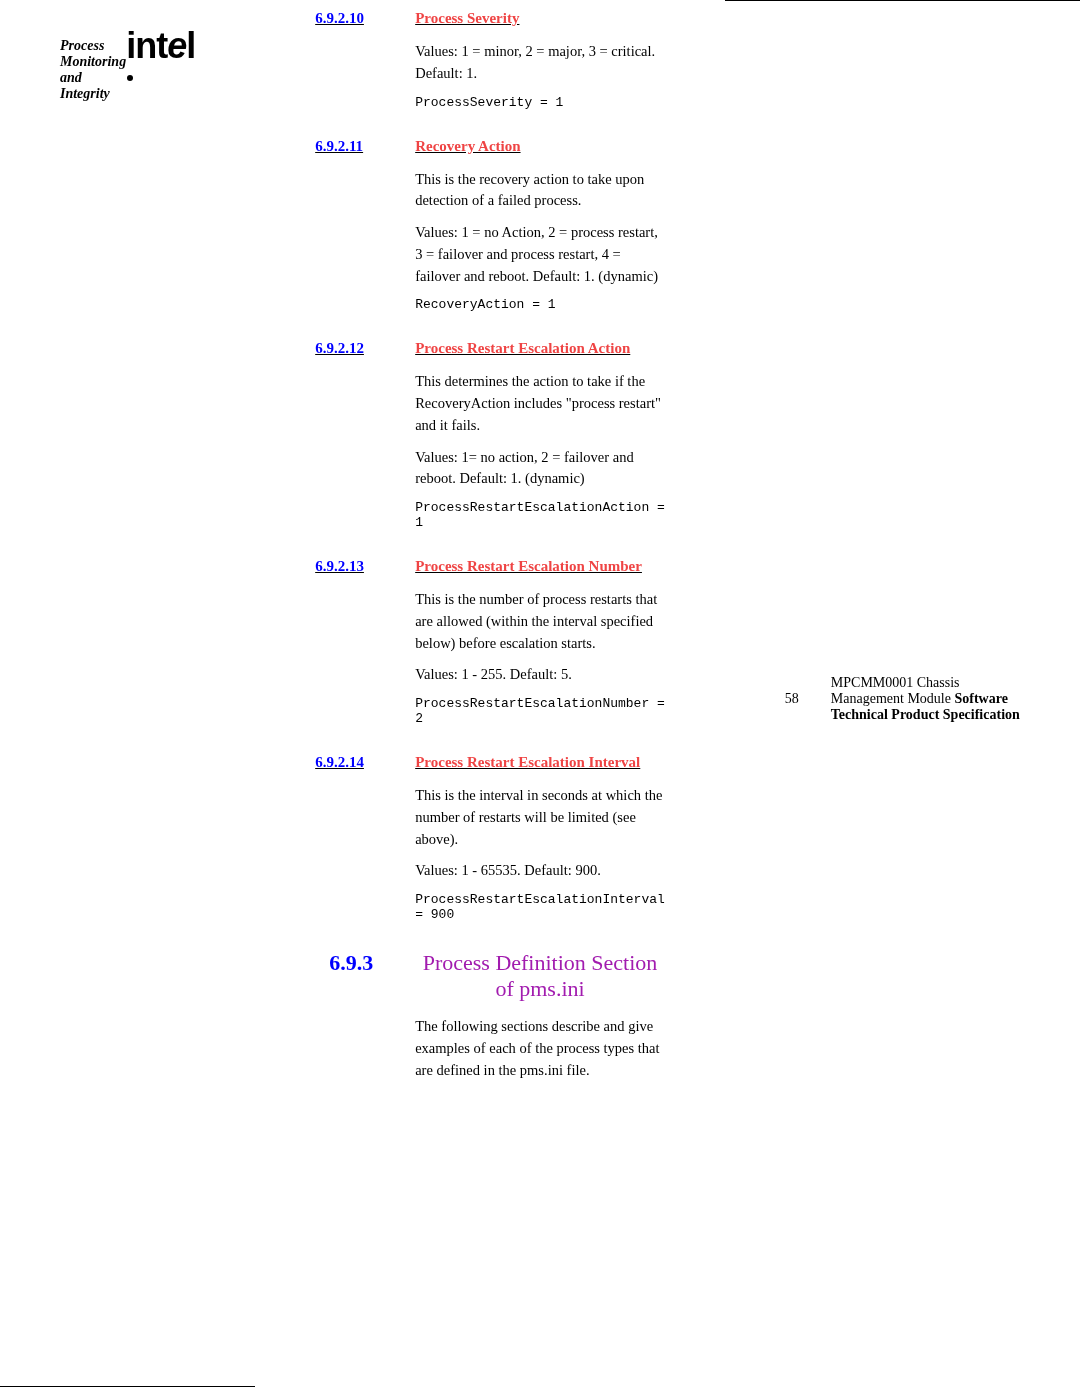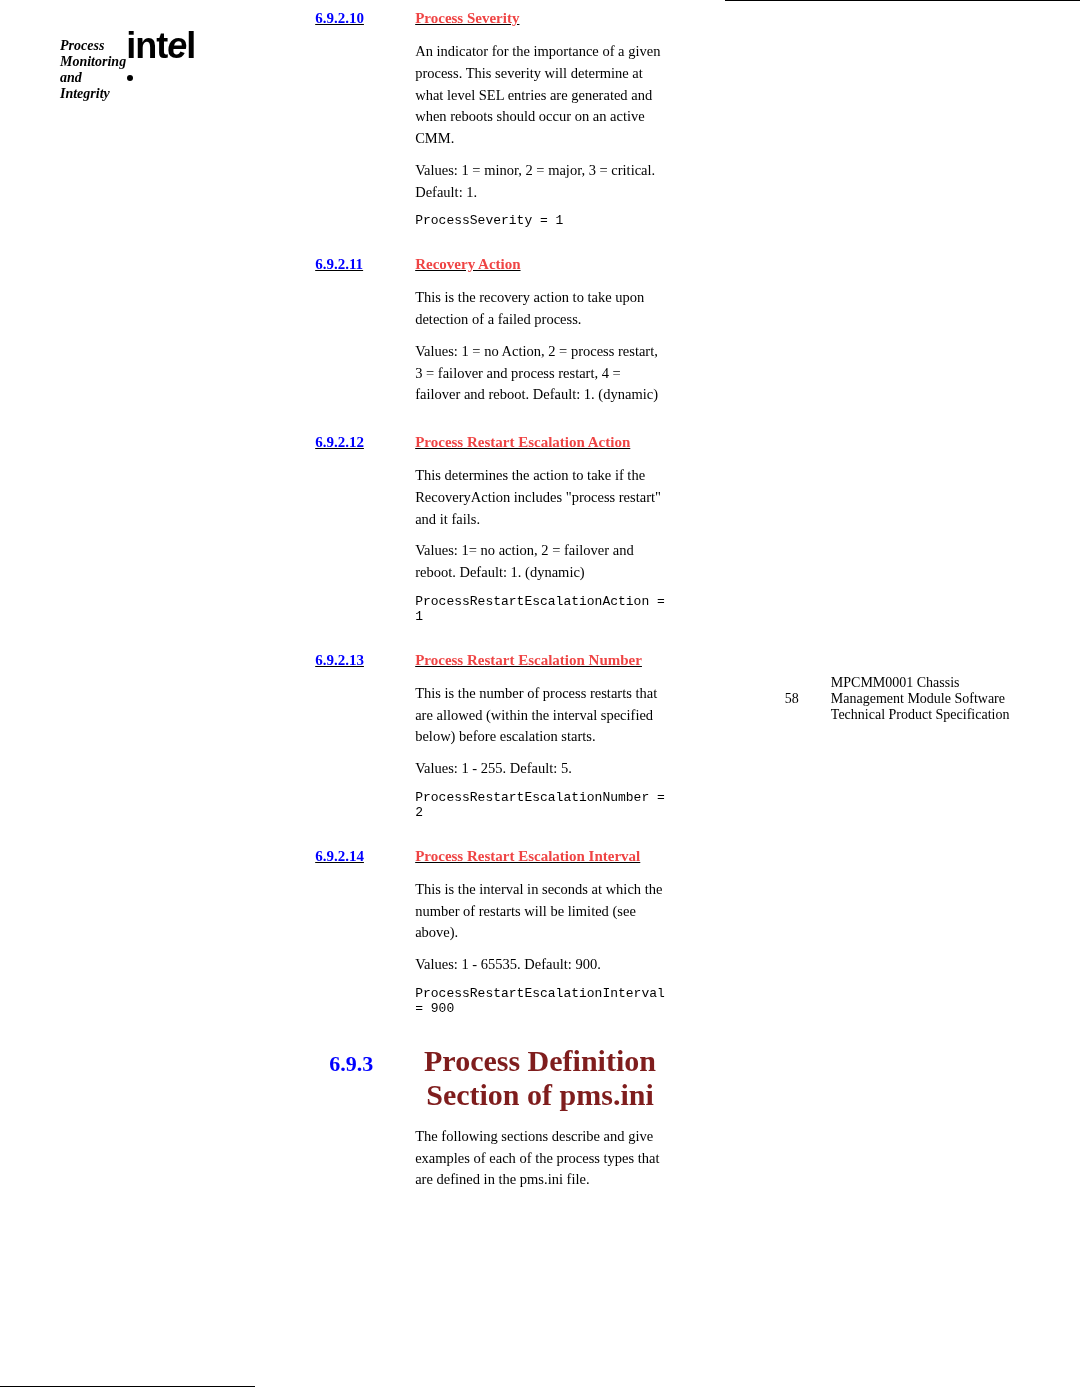--- a/index.html
+++ b/index.html
@@ -90,23 +90,23 @@
 
     .big-section-number {
       color: #0000ff;
       font-size: 22px;
       font-weight: bold;
       white-space: nowrap;
       min-width: 72px;
     }
 
     .big-section-title {
-      color: #7f1d1d;
-      font-size: 30px;
-      font-weight: bold;
+      color: #a21caf;
+      font-size: 22px;
+      font-weight: normal;
     }
 
     .section-body {
       margin-left: 100px;
     }
 
     .para {
       margin-bottom: 10px;
       line-height: 1.5;
       font-size: 14.5px;
@@ -131,21 +131,21 @@
     .footer-page {
       font-size: 14px;
       min-width: 30px;
     }
 
     .footer-text {
       font-size: 14px;
     }
 
     .footer-text strong {
-      font-weight: normal;
+      font-weight: bold;
       text-align: right;
     }
 
     .big-section-heading {
       display: flex;
       align-items: baseline;
       gap: 28px;
       margin-bottom: 14px;
       text-align: center;
     }
@@ -163,34 +163,34 @@
   </div>
 
   <div class="content">
 
     <div class="section">
       <div class="section-heading">
         <span class="section-number">6.9.2.10</span>
         <span class="section-title">Process Severity</span>
       </div>
       <div class="section-body">
-        <p class="para">An indicator for the importance of a given process. This severity will determine at what level SEL entries are generated and when reboots should occur on an active CMM.</p>
         <p class="para">Values: 1 = minor, 2 = major, 3 = critical. Default: 1.</p>
         <p class="code-block">ProcessSeverity = 1</p>
       </div>
     </div>
 
     <div class="section">
       <div class="section-heading">
         <span class="section-number">6.9.2.11</span>
         <span class="section-title">Recovery Action</span>
       </div>
       <div class="section-body">
         <p class="para">This is the recovery action to take upon detection of a failed process.</p>
         <p class="para">Values: 1 = no Action, 2 = process restart, 3 = failover and process restart, 4 = failover and reboot. Default: 1. (dynamic)</p>
+        <p class="code-block">RecoveryAction = 1</p>
       </div>
     </div>
 
     <div class="section">
       <div class="section-heading">
         <span class="section-number">6.9.2.12</span>
         <span class="section-title">Process Restart Escalation Action</span>
       </div>
       <div class="section-body">
         <p class="para">This determines the action to take if the RecoveryAction includes "process restart" and it fails.</p>

